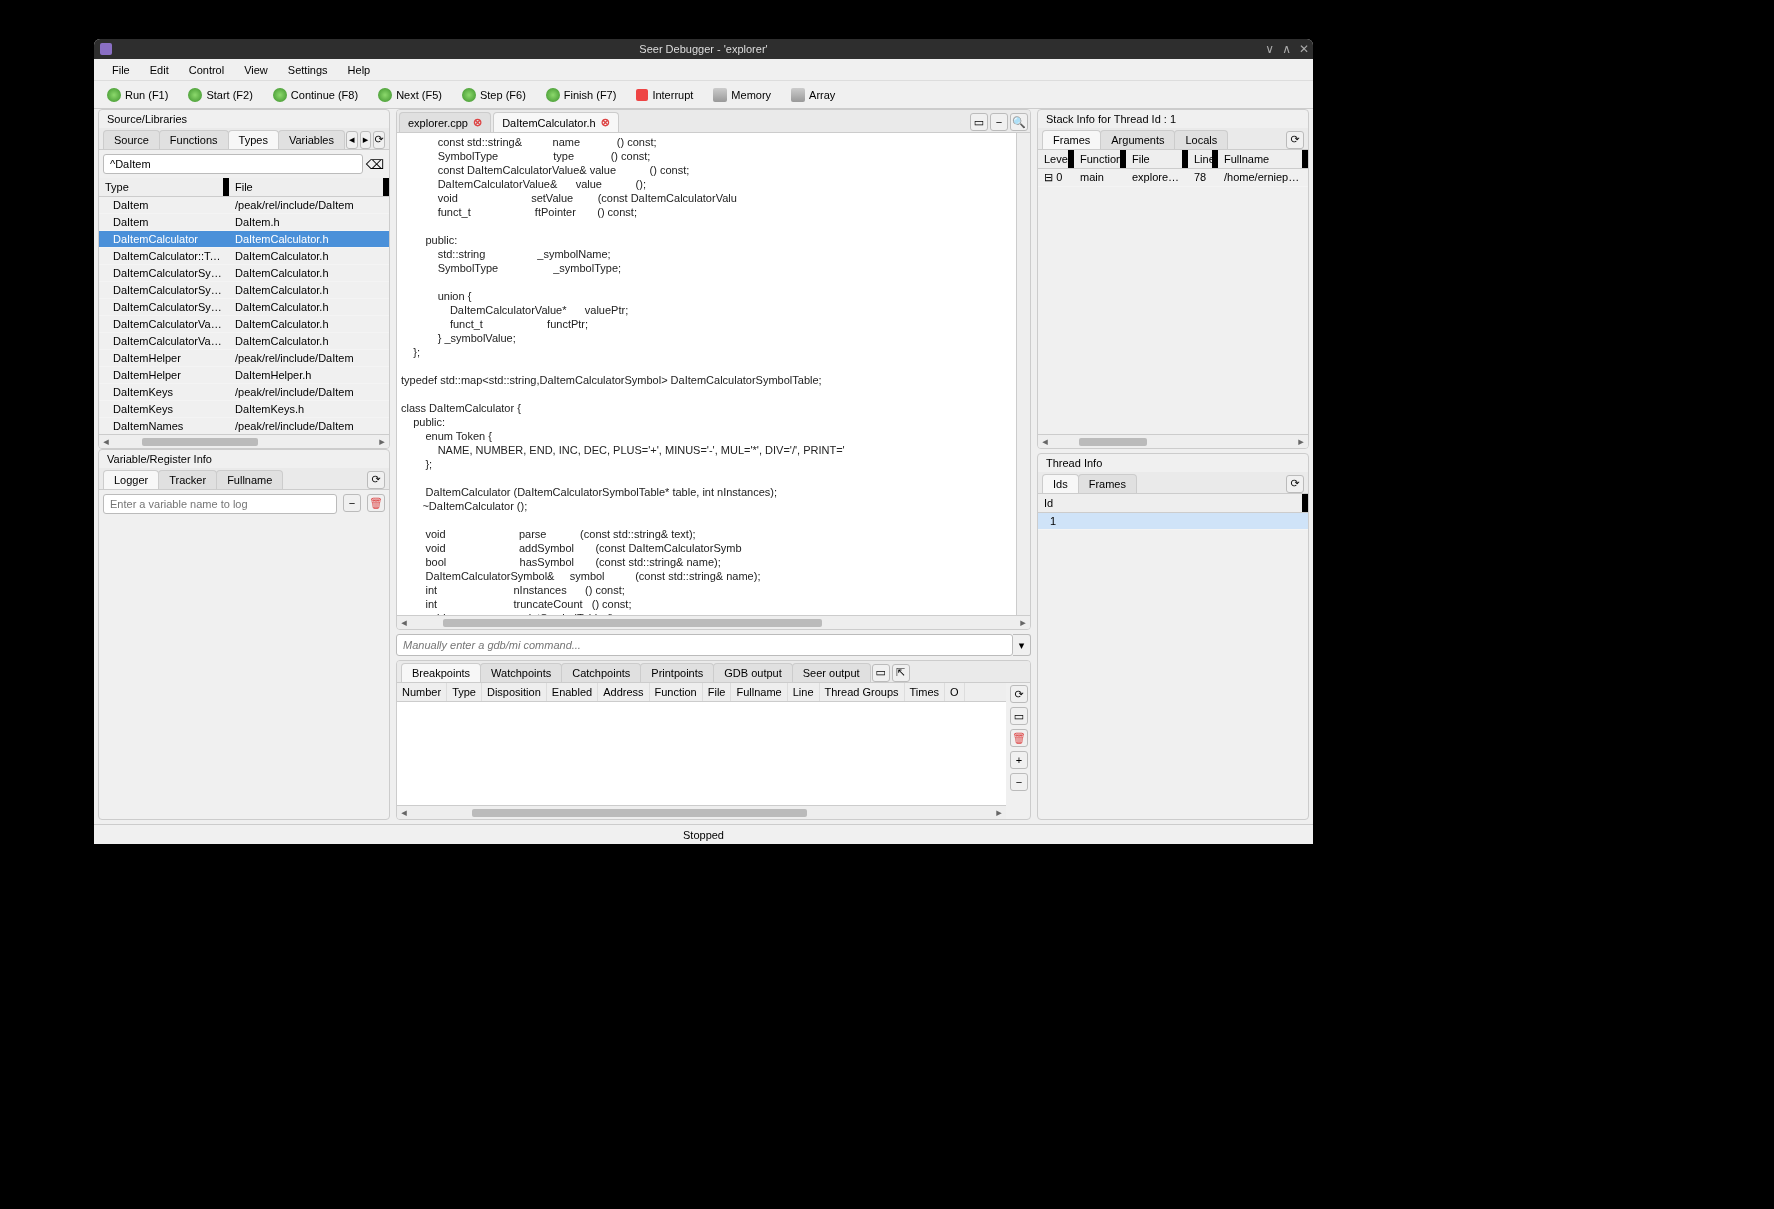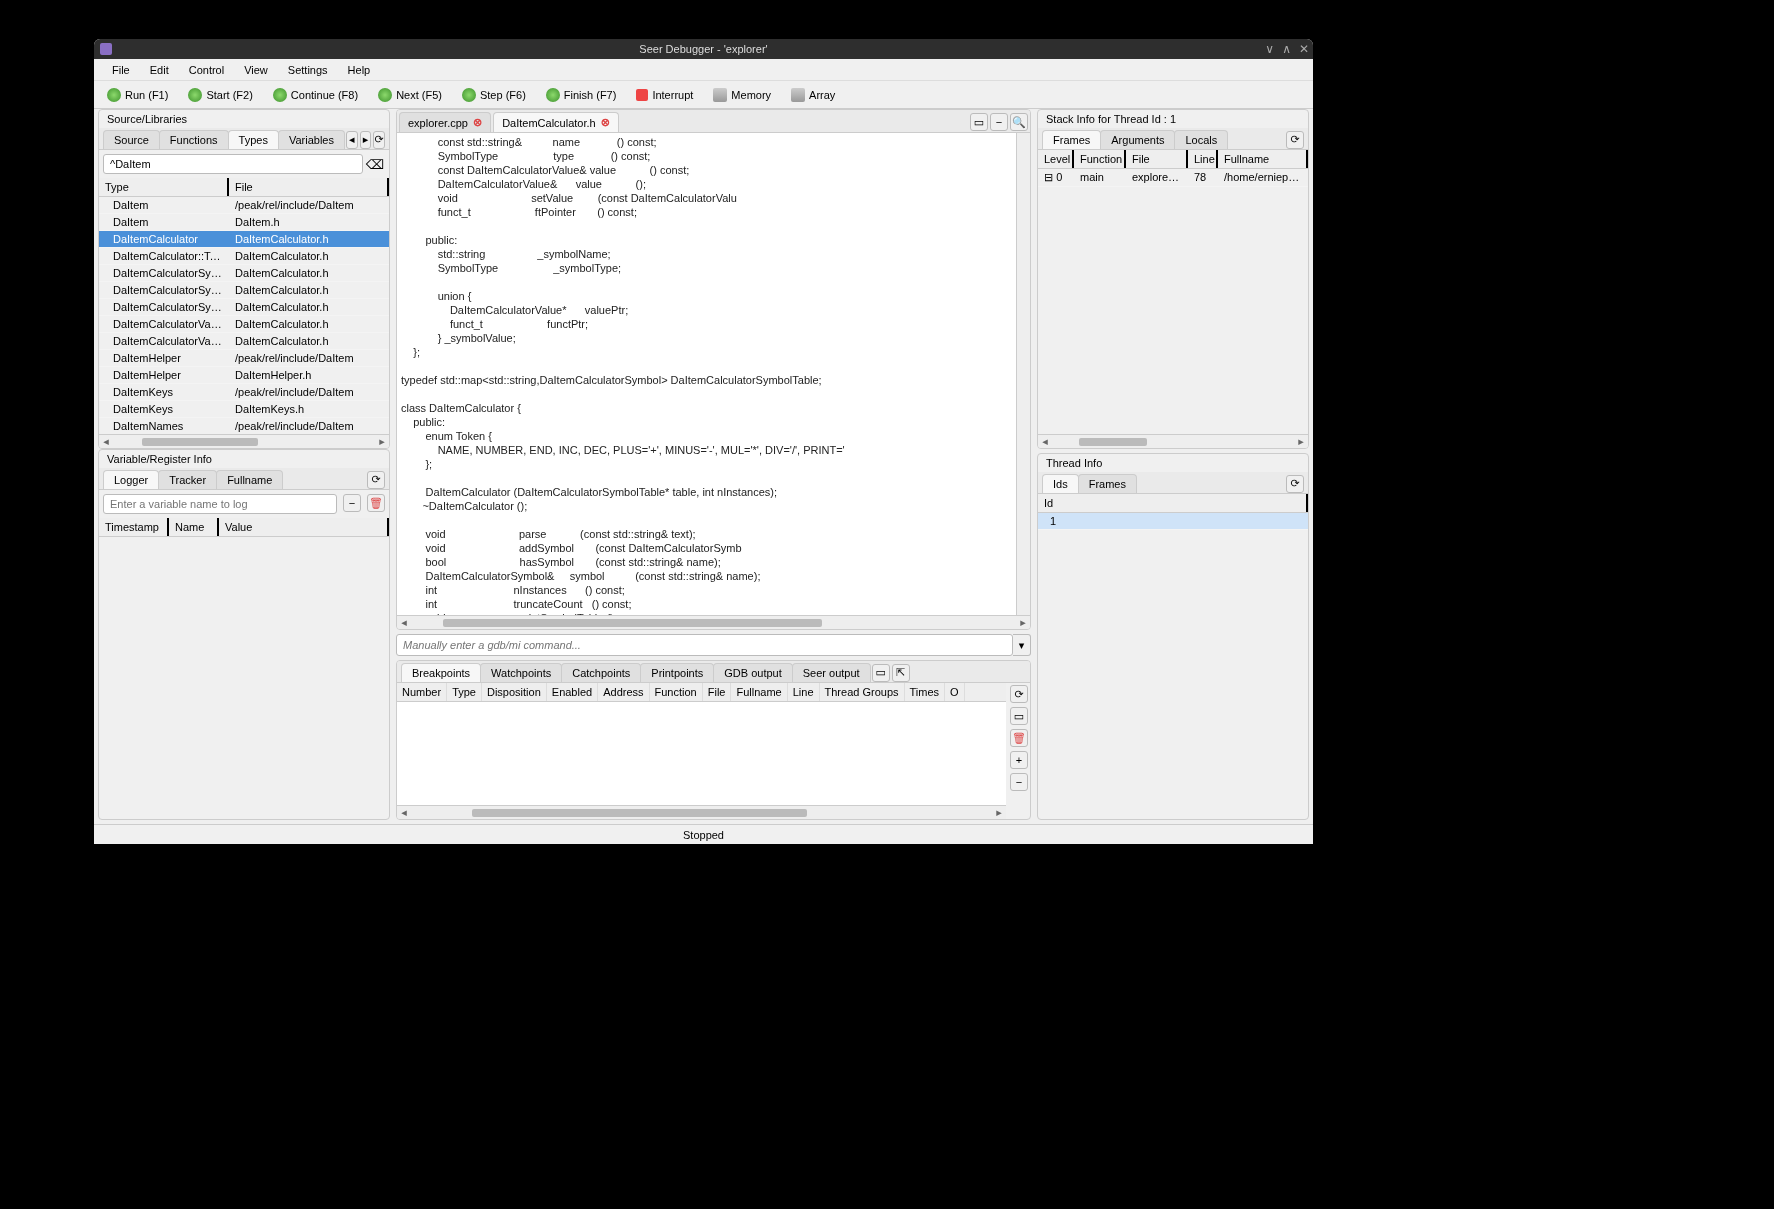--- a/index.html
+++ b/index.html
@@ -27,21 +27,21 @@
 .tabs-row { display: flex; align-items: center; border-bottom: 1px solid #ccc; background: #eaeaea; padding: 2px 4px 0; gap: 0; }
 .tab { padding: 3px 10px; border: 1px solid #ccc; border-bottom: none; background: #e0e0e0; border-radius: 4px 4px 0 0; margin-right: -1px; font-size: 11px; cursor: pointer; }
 .tab.active { background: #f7f7f7; }
 .tabs-row .spacer { flex: 1; }
 .icon-btn { width: 18px; height: 18px; border: 1px solid #bbb; border-radius: 3px; background: #f0f0f0; display: flex; align-items: center; justify-content: center; cursor: pointer; font-size: 11px; margin-left: 2px; }
 .search-row { display: flex; padding: 4px; gap: 2px; }
 .search-row input { flex: 1; border: 1px solid #bbb; border-radius: 3px; padding: 3px 6px; font-size: 11px; }
 .search-row .clear { width: 20px; display: flex; align-items: center; justify-content: center; cursor: pointer; font-size: 13px; }
 .table { flex: 1; overflow: auto; font-size: 11px; }
 .thead { display: flex; background: #eee; border-bottom: 1px solid #ccc; position: sticky; top: 0; }
-.th { padding: 3px 6px; border-right: 2px solid #000000; }
+.th { padding: 3px 6px; border-right: 6px solid #000000; }
 .trow { display: flex; border-bottom: 1px solid #f4f4f4; padding: 1px 0; }
 .trow.sel { background: #4a90d9; color: #fff; }
 .td { padding: 1px 6px; overflow: hidden; white-space: nowrap; text-overflow: ellipsis; }
 .scroll-h { height: 14px; background: #eee; border-top: 1px solid #ccc; display:flex; align-items:center; }
 .scroll-h .thumb { height:8px; width:40%; background:#bbb; margin-left:10%; border-radius:2px;}
 .scroll-h .arr { width:14px; text-align:center; color:#666; cursor:pointer; }
 .var-input-row { display: flex; padding: 4px; gap: 4px; }
 .var-input-row input { flex: 1; border: 1px solid #bbb; border-radius: 3px; padding: 3px 6px; font-size: 11px; color:#888; }
 .src-tabs { display: flex; align-items: center; padding: 2px 2px 0; background: #eaeaea; border-bottom: 1px solid #ccc; }
 .src-tab { display: flex; align-items: center; gap: 5px; padding: 3px 8px; border: 1px solid #ccc; border-bottom: none; background: #e0e0e0; border-radius: 4px 4px 0 0; margin-right: 2px; font-size: 11px; cursor:pointer; }
@@ -227,27 +227,20 @@
             <div class="tab">Tracker</div>
             <div class="tab">Fullname</div>
             <div class="spacer"></div>
             <span class="icon-btn">⟳</span>
           </div>
         <div class="var-input-row">
           <input placeholder="Enter a variable name to log" style="">
           <span class="icon-btn">−</span>
           <span class="icon-btn" style="color:#d44">🗑</span>
         </div>
-        <div class="table">
-          <div class="thead">
-            <div class="th" style="width:70px">Timestamp</div>
-            <div class="th" style="width:50px">Name</div>
-            <div class="th" style="flex:1">Value</div>
-          </div>
-        </div>
       </div>
     </div>
 
     <div class="col-mid">
       <div class="panel" style="flex:1;">
         <div class="src-tabs" id="src-tabs">
             <div class="src-tab">
               <span>explorer.cpp</span>
               <span class="x">⊗</span>
             </div>

